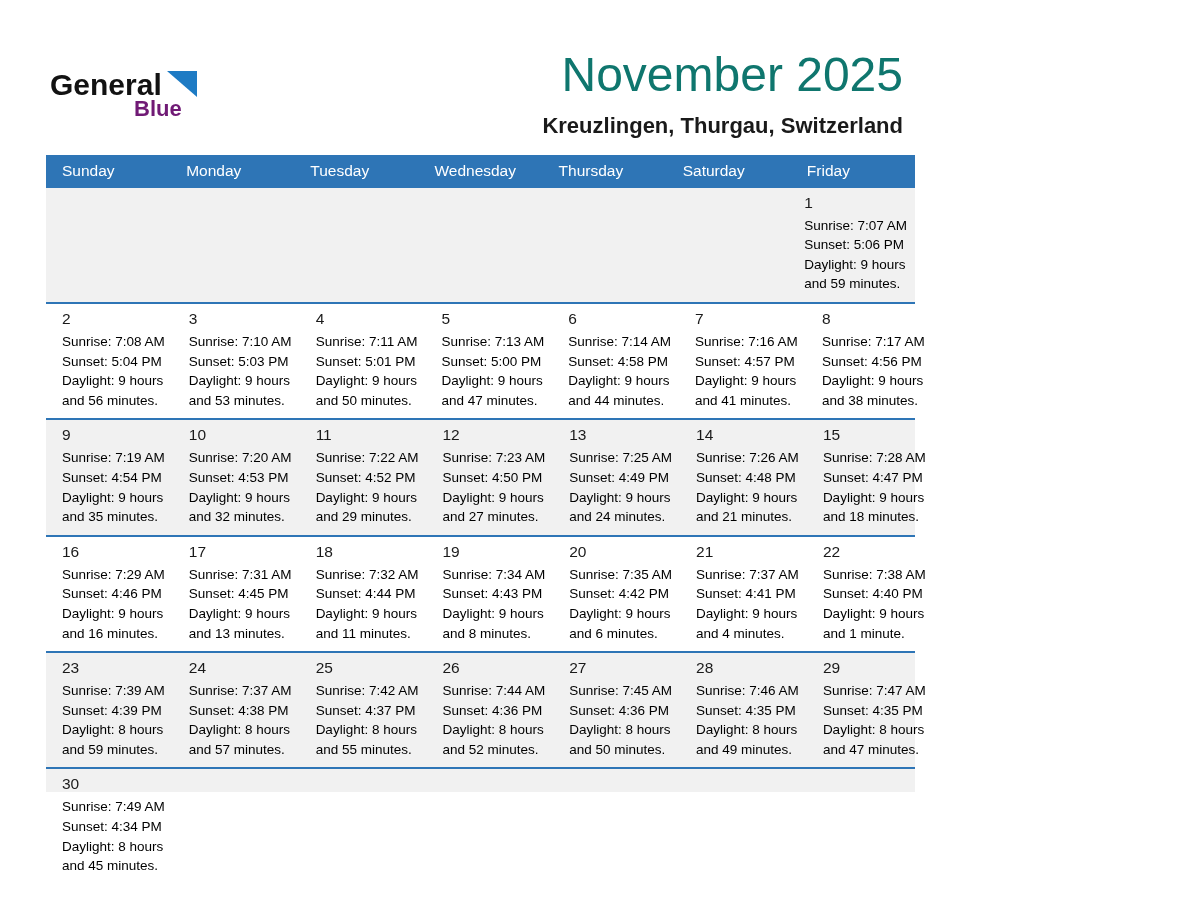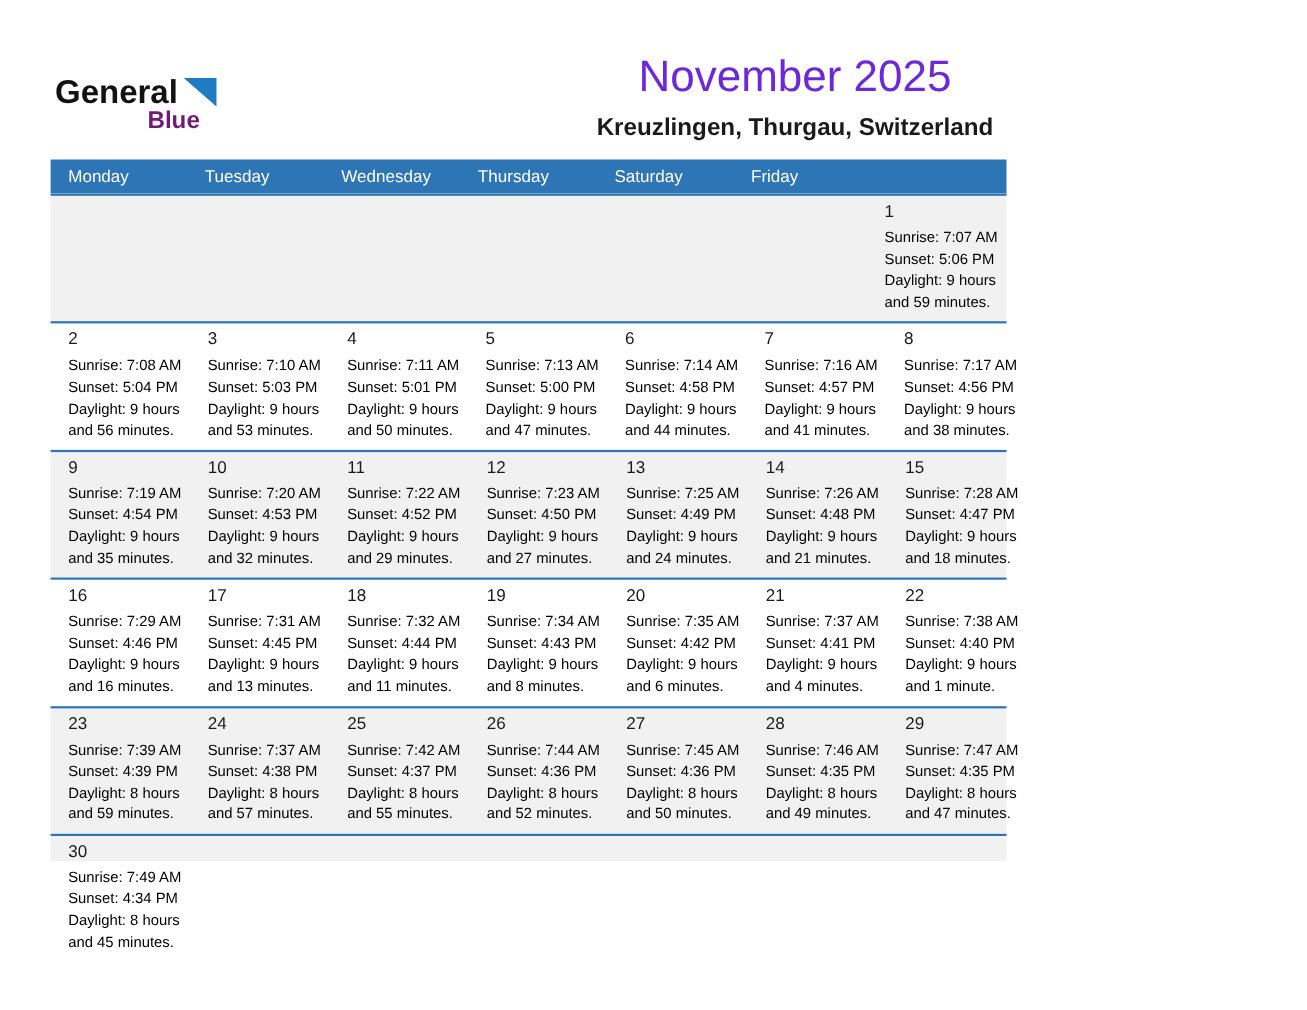--- a/index.html
+++ b/index.html
@@ -8,21 +8,21 @@
 
   
   .topbar{display:flex;justify-content:space-between;align-items:flex-start;padding:46px 58px 0 50px;}
   .logo{position:relative;margin-top:24px;width:220px;}
   .logo-row1{display:flex;align-items:flex-start;}
   .logo-general{font-size:30px;font-weight:700;color:#121212;line-height:1;}
   .logo-triangle{margin-left:5px;margin-top:1px;display:block;}
   .logo-blue{font-size:22px;font-weight:700;color:#701a75;line-height:1;margin-left:84px;margin-top:-2px;}
 
   .title-block{text-align:right;}
-  .page-title{margin:0;font-size:40px;font-weight:400;color:#6d28d9;line-height:1.2;text-align:center;}
+  .page-title{margin:0;font-size:48px;font-weight:400;color:#0f766e;line-height:1.2;}
   .subtitle{margin-top:9px;font-size:22px;font-weight:700;color:#1A1A1A;}
 
   
   .calendar{margin:16px 46px 0 46px;}
   .weekday-row{display:grid;grid-template-columns:repeat(7,1fr);background:#2E75B6;height:31px;}
   .weekday-cell{color:#ffffff;font-size:15.5px;line-height:31px;padding-left:16px;font-weight:400;overflow:hidden;white-space:nowrap;}
 
   .week{display:grid;grid-template-columns:repeat(7,1fr);min-height:110px;border-top:2px solid #2E75B6;background:#ffffff;}
   .week.shaded{background:#F1F1F1;}
   .week.last{min-height:126px;background:linear-gradient(to bottom,#F1F1F1 0px,#F1F1F1 23px,#ffffff 23px);}
@@ -47,20 +47,21 @@
       <div class="logo-blue">Blue</div>
     </div>
     <div class="title-block">
       <h1 class="page-title">November 2025</h1>
       <div class="subtitle">Kreuzlingen, Thurgau, Switzerland</div>
     </div>
   </div>
 
   <div class="calendar">
     <div class="weekday-row">
+      <div class="weekday-cell">Sunday</div>
       <div class="weekday-cell">Monday</div>
       <div class="weekday-cell">Tuesday</div>
       <div class="weekday-cell">Wednesday</div>
       <div class="weekday-cell">Thursday</div>
       <div class="weekday-cell">Saturday</div>
       <div class="weekday-cell">Friday</div>
     </div>
     <div id="weeks">
         <div class="week shaded">
           <div class="cell"></div>

